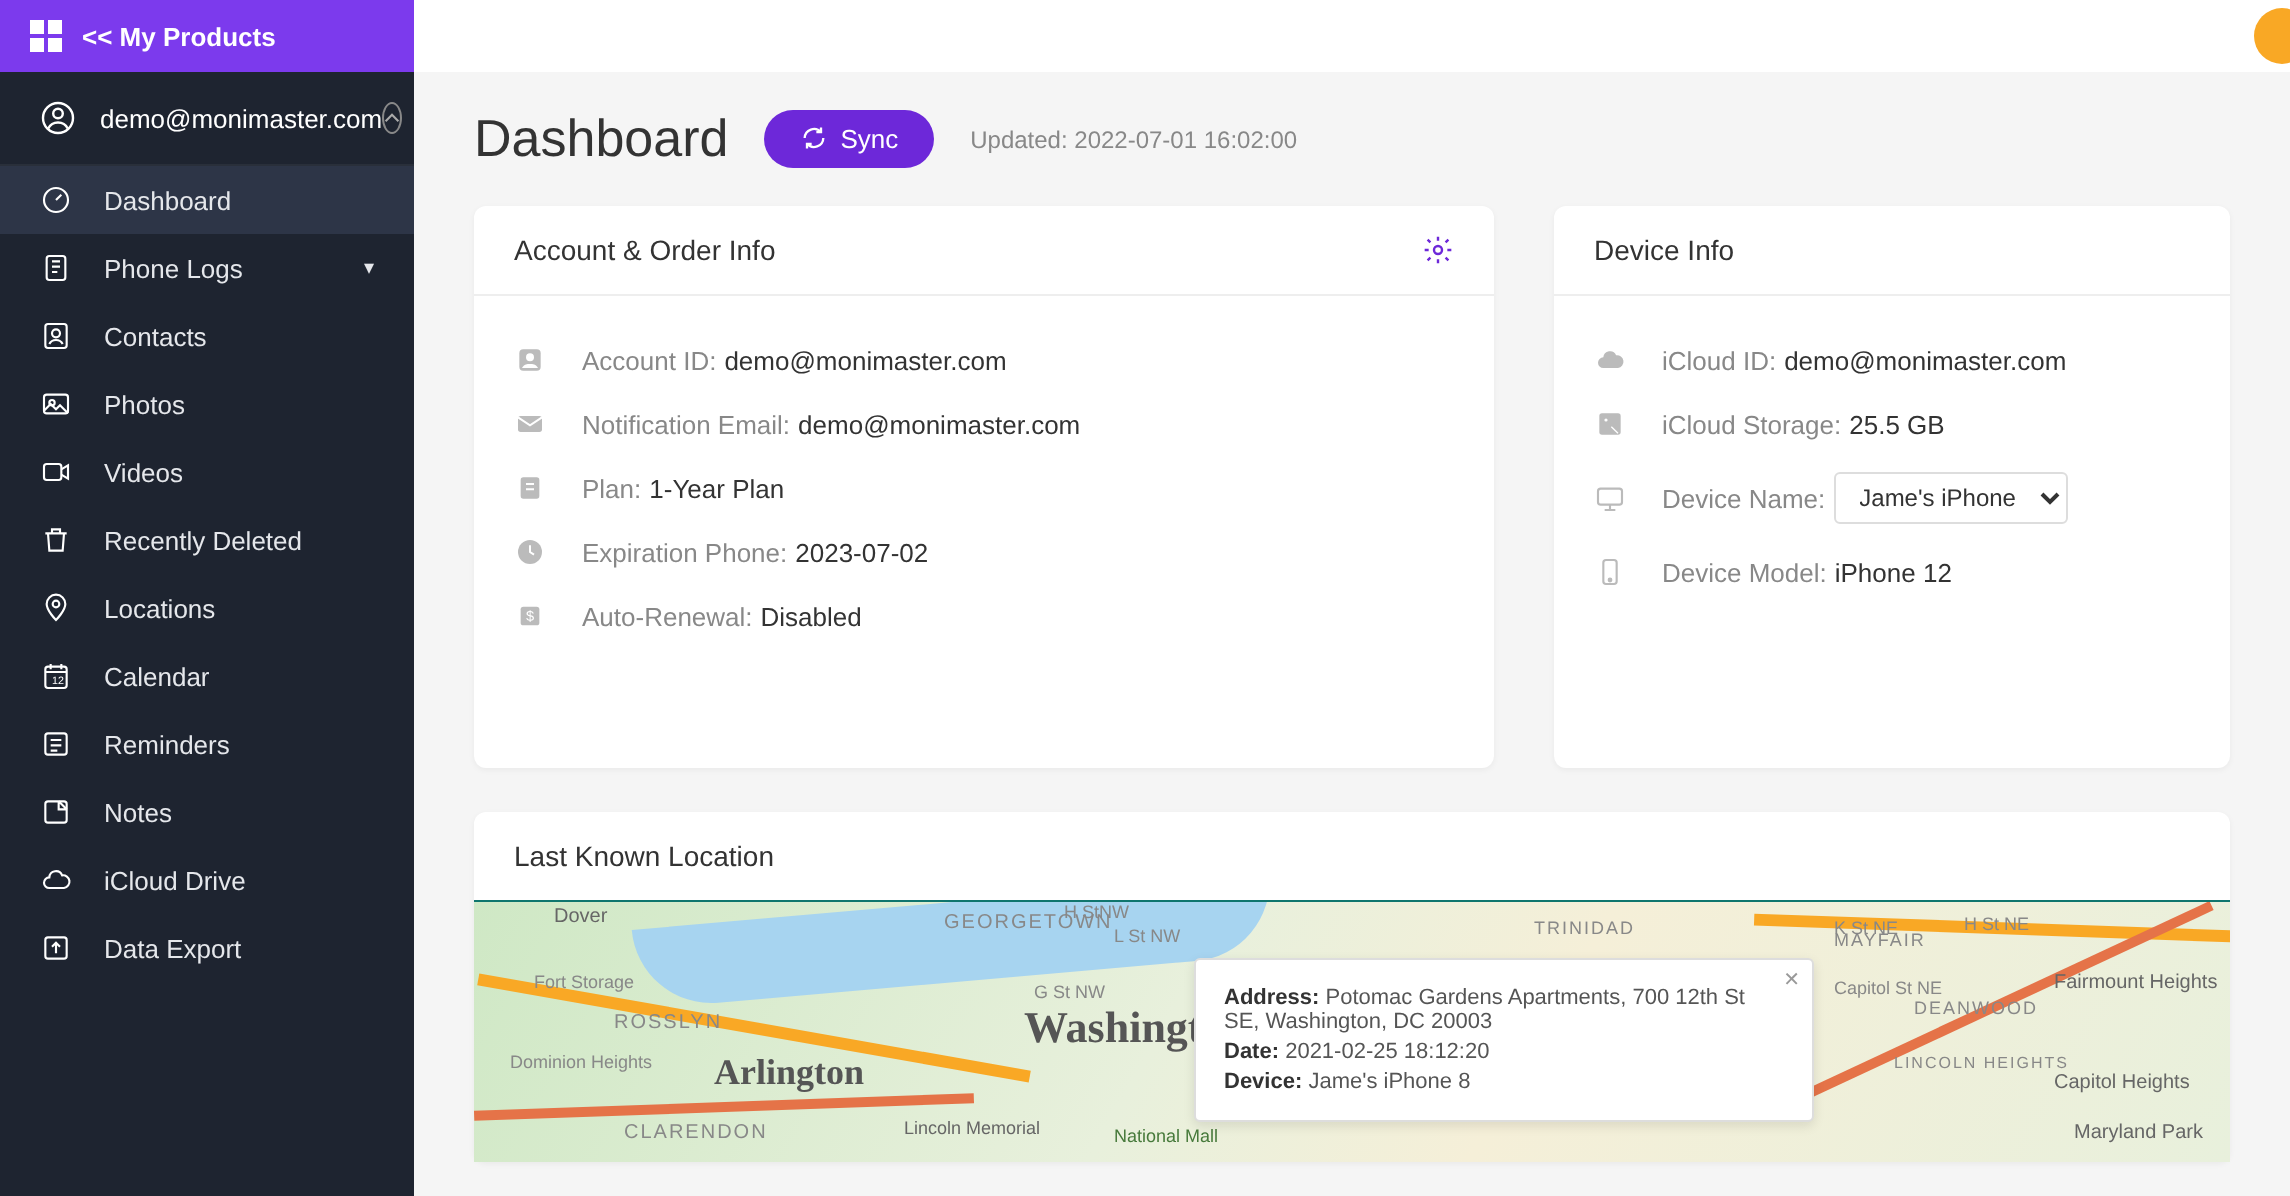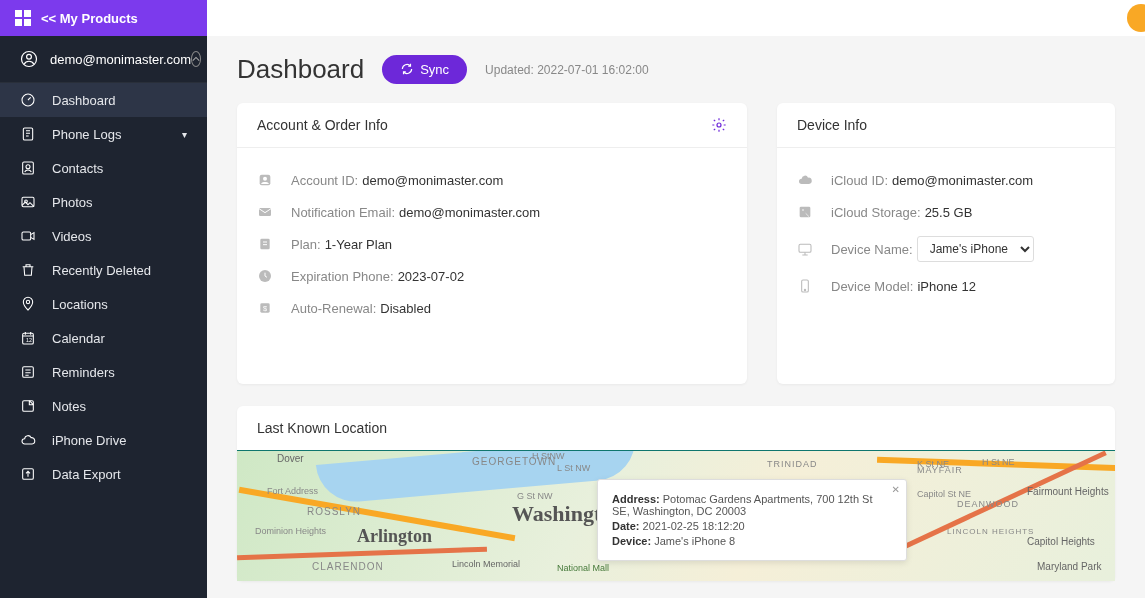--- a/index.html
+++ b/index.html
@@ -184,21 +184,21 @@
             </svg>
           </span>
         <span>Notes</span>
       </li>
       <li class="nav-item">
         <span class="icon">
             <svg width="16" height="16" viewBox="0 0 24 24" fill="none" stroke="#fff" stroke-width="1.6">
               <path d="M7 18a4 4 0 010-8 5 5 0 019.6-1.5A4 4 0 0118 18H7z"></path>
             </svg>
           </span>
-        <span>iPhone Drive</span>
+        <span>iCloud Drive</span>
       </li>
       <li class="nav-item">
         <span class="icon">
             <svg width="16" height="16" viewBox="0 0 24 24" fill="none" stroke="#fff" stroke-width="1.6">
               <rect x="4" y="4" width="16" height="16" rx="2"></rect>
               <path d="M12 8v8M9 11l3-3 3 3"></path>
             </svg>
           </span>
         <span>Data Export</span>
       </li>
@@ -352,21 +352,21 @@
           <div class="map-road" style="left:640px; top:10px; width:240px; height:6px; transform:rotate(2deg);"></div>
           <div class="map-road" style="left:640px; top:50px; width:240px; height:5px; transform:rotate(-25deg); background:#e57348;"></div>
 
           <span class="map-label-big" style="left:120px; top:75px; font-size:18px;">Arlington</span>
           <span class="map-label-big" style="left:275px; top:50px; font-size:22px;">Washington</span>
           <span style="position:absolute; left:40px; top:2px; font-size:10px; color:#666;">Dover</span>
           <span style="position:absolute; left:195px; top:5px; font-size:10px; color:#888; letter-spacing:1px;margin-left:40px;">GEORGETOWN</span>
           <span style="position:absolute; left:70px; top:55px; font-size:10px; color:#888; letter-spacing:1px;">ROSSLYN</span>
           <span style="position:absolute; left:75px; top:110px; font-size:10px; color:#888; letter-spacing:1px;">CLARENDON</span>
           <span style="position:absolute; left:18px; top:75px; font-size:9px; color:#888;">Dominion Heights</span>
-          <span style="position:absolute; left:30px; top:35px; font-size:9px; color:#888;">Fort Address</span>
+          <span style="position:absolute; left:30px; top:35px; font-size:9px; color:#888;">Fort Storage</span>
           <span style="position:absolute; left:215px; top:108px; font-size:9px; color:#666;">Lincoln Memorial</span>
           <span style="position:absolute; left:320px; top:112px; font-size:9px; color:#477a3b;">National Mall</span>
           <span style="position:absolute; left:320px; top:12px; font-size:9px; color:#888;">L St NW</span>
           <span style="position:absolute; left:280px; top:40px; font-size:9px; color:#888;">G St NW</span>
           <span style="position:absolute; left:295px; top:0px; font-size:9px; color:#888;">H StNW</span>
           <span style="position:absolute; left:680px; top:8px; font-size:9px; color:#888;">K St NE</span>
           <span style="position:absolute; left:680px; top:38px; font-size:9px; color:#888;">Capitol St NE</span>
           <span style="position:absolute; left:745px; top:6px; font-size:9px; color:#888;">H St NE</span>
           <span style="position:absolute; left:530px; top:8px; font-size:9px; color:#888; letter-spacing:1px;">TRINIDAD</span>
           <span style="position:absolute; left:790px; top:85px; font-size:10px; color:#666;">Capitol Heights</span>

